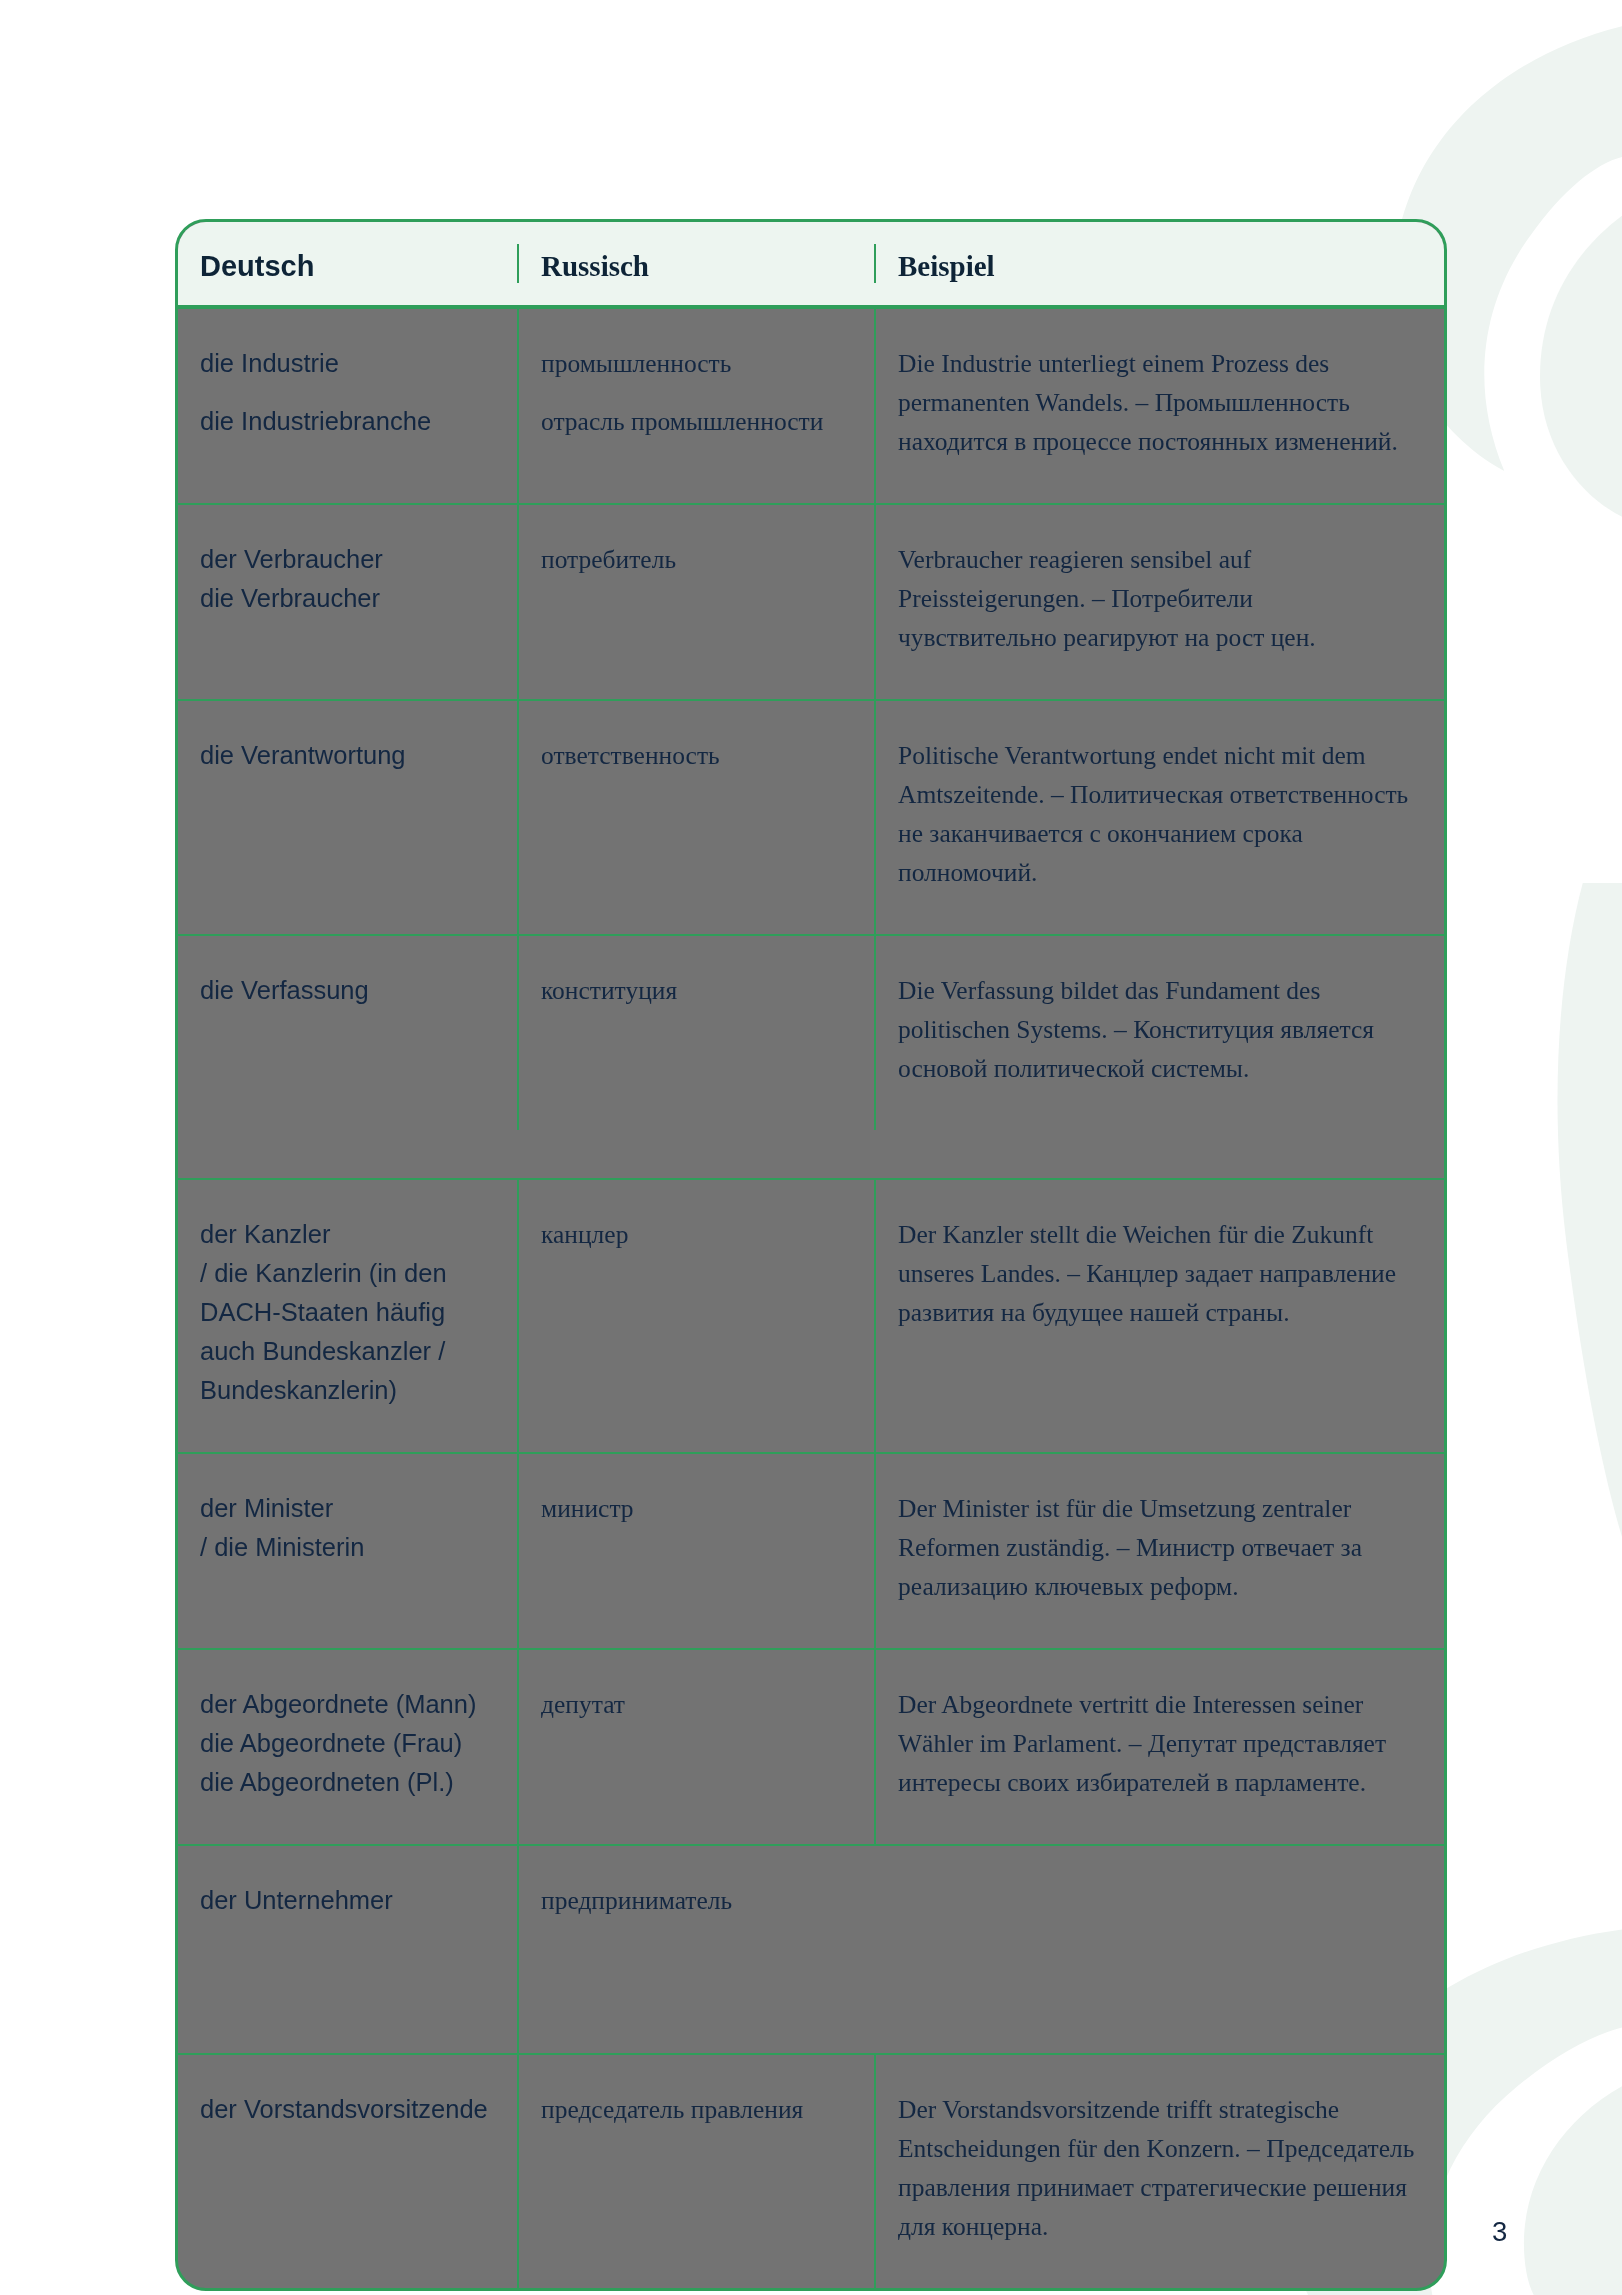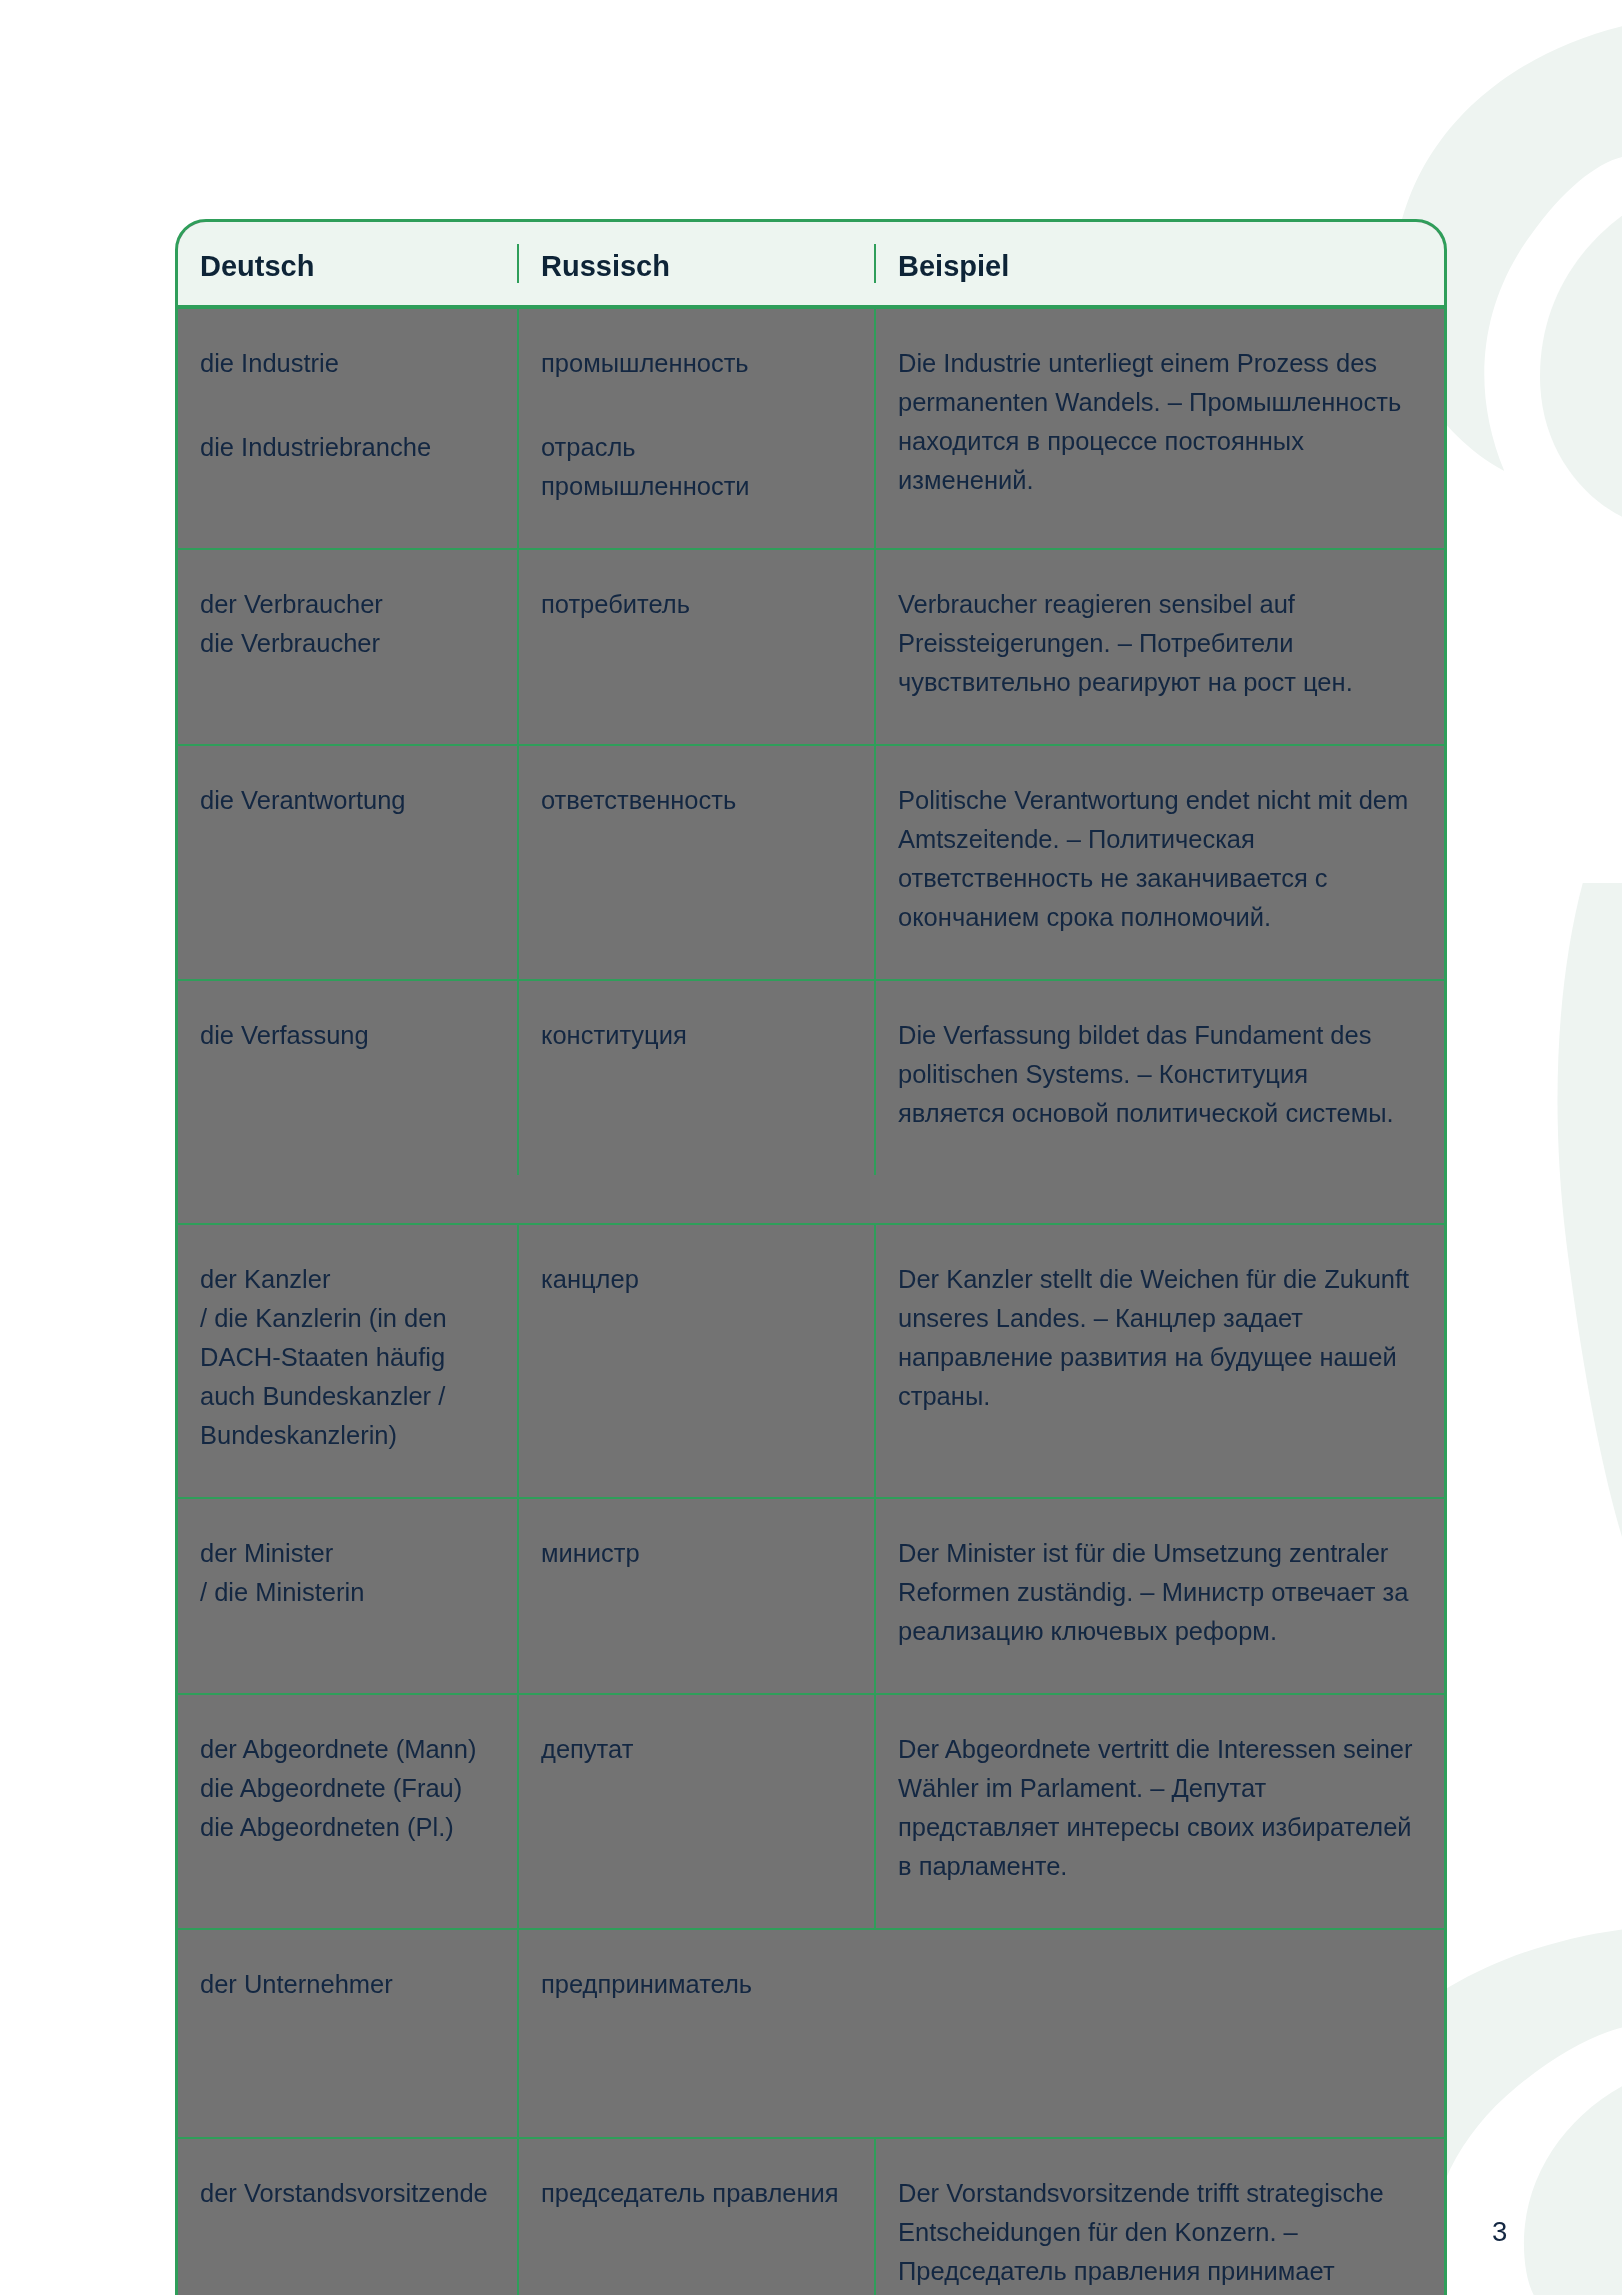--- a/index.html
+++ b/index.html
@@ -32,41 +32,41 @@
   .th{
     font-weight:bold;
     font-size:29px;
     color:#0e2437;
     box-sizing:border-box;
     padding:6.5px 29px 0 22px;
   }
   .col-de{width:339px;flex:none;}
   .col-ru{width:357px;flex:none;}
   .col-ex{flex:1;}
-  .col-ru,.col-ex{border-left:2.6px solid #2f9e5a;}
+  .col-ru,.col-ex{border-left:2.6px solid #2f9e5a;font-family:Liberation Serif, serif;}
   .trow{display:flex;box-sizing:border-box;}
   .trow + .trow{border-top:2.6px solid #2f9e5a;}
   .trow:nth-child(1){min-height:194px;}
   .trow:nth-child(2){min-height:157px;}
   .trow:nth-child(3){min-height:187px;}
   .trow:nth-child(4){min-height:175px;}
   .trow:nth-child(5){min-height:218px;margin-top:48px;}
   .trow:nth-child(6){min-height:152px;}
   .trow:nth-child(7){min-height:183px;}
   .trow:nth-child(8){min-height:209px;}
   .trow:nth-child(9){min-height:186px;}
   .cell{
     box-sizing:border-box;
     padding:35px 29px 42px 22px;
     font-size:25.5px;
     line-height:39px;
     color:#132742;
   }
   .cell p{margin:0;white-space:pre-line;}
-  .cell p + p{margin-top:45px;}
+  .cell p + p{margin-top:19px;}
   .page-number{
     position:absolute;
     left:1492px;top:2216px;
     font-size:27.5px;
     color:#132742;
     z-index:1;
   }
 </style>
 </head>
 <body>

